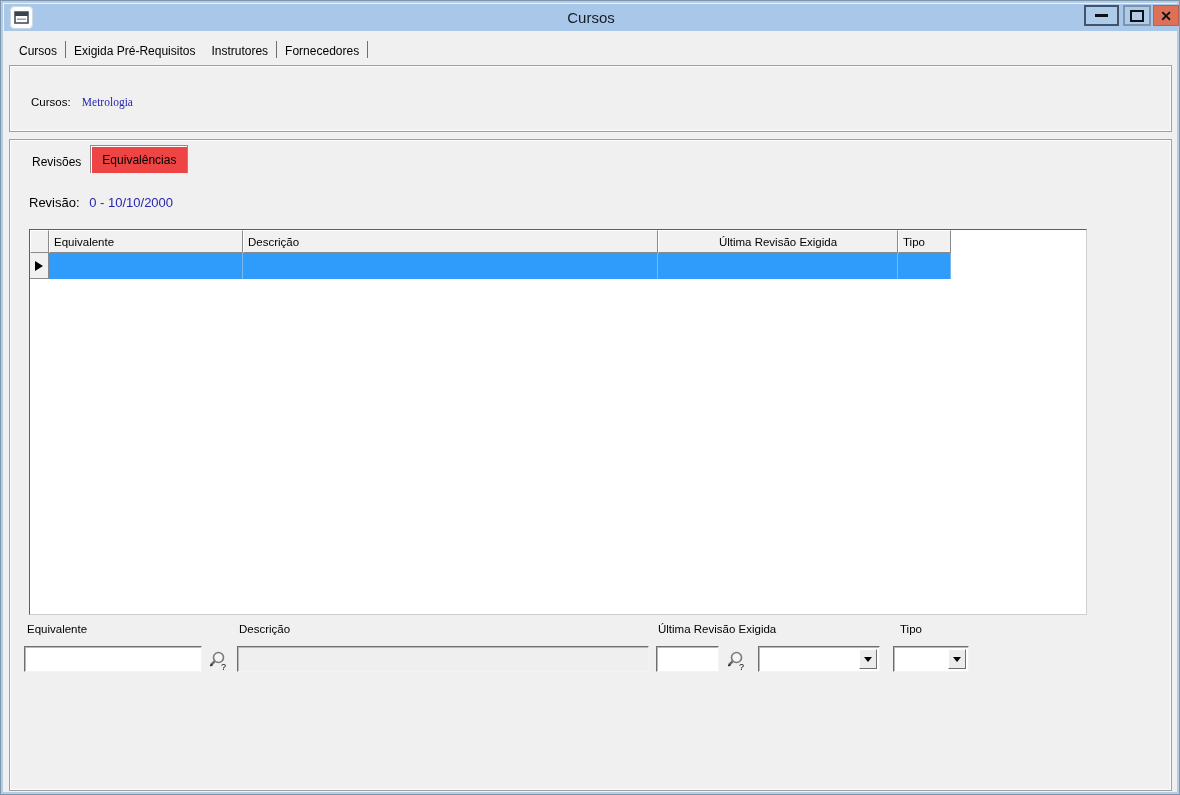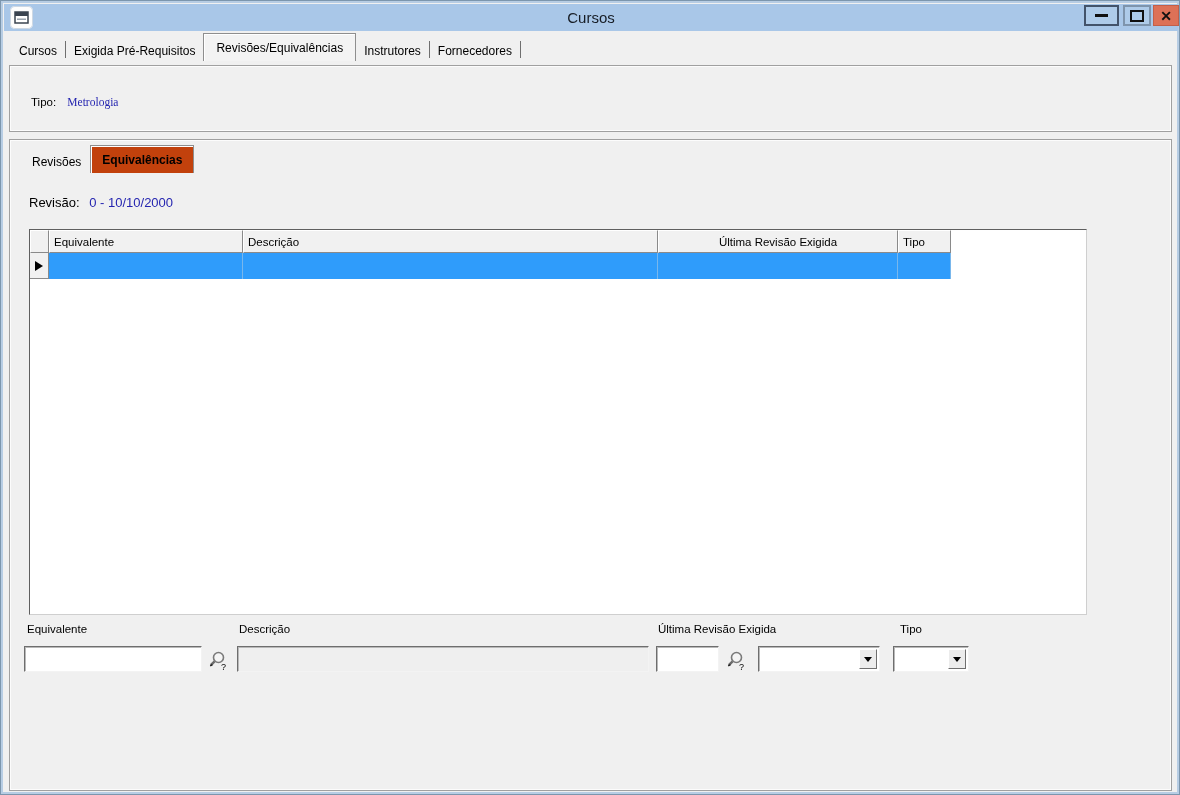--- a/index.html
+++ b/index.html
@@ -27,22 +27,22 @@
   .etched{box-sizing:border-box;border:1px solid #a0a0a0;box-shadow:inset 0 0 0 1px #fcfcfc;background:#f0f0f0;}
   .gpanel{position:absolute;left:8px;top:64px;width:1163px;height:67px;}
   .mpanel{position:absolute;left:8px;top:138px;width:1163px;height:652px;}
 
   .curso-line{position:absolute;left:30px;top:95px;font-size:11.5px;color:#000;}
   .navy{color:#2525b0;}
   .curso-line .navy{margin-left:8px;font-family:Liberation Serif, serif;}
 
   .subtabs{position:absolute;left:22px;top:145px;height:27px;display:flex;align-items:flex-end;font-size:12px;color:#000;}
   .subtab{height:22px;display:flex;align-items:center;padding:0 9px;white-space:nowrap;}
-  .subtab.active{height:27px;background:#c2410c;border:1px solid #8e8e8e;border-bottom:none;
-                 box-shadow:inset 1px 1px 0 #ffffff;padding:0 11px;font-weight:bold;}
+  .subtab.active{height:27px;background:#ef4444;border:1px solid #8e8e8e;border-bottom:none;
+                 box-shadow:inset 1px 1px 0 #ffffff;padding:0 11px;}
 
   .revline{position:absolute;left:28px;top:194px;font-size:13px;color:#000;}
   .revline .navy{margin-left:6px;}
 
   .grid{position:absolute;left:28px;top:228px;width:1058px;height:386px;box-sizing:border-box;background:#fff;
         border-top:1px solid #5f5f5f;border-left:1px solid #5f5f5f;border-right:1px solid #cfcfcf;border-bottom:1px solid #cfcfcf;overflow:hidden;}
   .ghead{display:flex;height:23px;}
   .gth{box-sizing:border-box;background:#f1f1f1;border-top:1px solid #ffffff;border-left:1px solid #ffffff;
        border-right:1px solid #8a8a8a;border-bottom:1px solid #8a8a8a;display:flex;align-items:center;
        padding:0 4px;font-size:11.5px;color:#000;white-space:nowrap;overflow:hidden;}
@@ -89,30 +89,29 @@
     <div class="glyph-max"></div>
   </div>
   <div class="winbtn btn-close">
     <span class="glyph-x">✕</span>
   </div>
 
   <div class="maintabs">
     <div class="maintab">Cursos</div>
     <div class="tabsep"></div>
     <div class="maintab">Exigida Pré-Requisitos</div>
-    <div class="maintab active">Revisões/Equivalências</div>
     <div class="maintab">Instrutores</div>
     <div class="tabsep"></div>
     <div class="maintab">Fornecedores</div>
     <div class="tabsep"></div>
   </div>
 
   <div class="gpanel etched"></div>
   <div class="curso-line">
-    <span>Tipo:</span>
+    <span>Cursos:</span>
     <span class="navy">Metrologia</span>
   </div>
 
   <div class="mpanel etched"></div>
 
   <div class="subtabs">
     <div class="subtab">Revisões</div>
     <div class="subtab active">Equivalências</div>
   </div>
 

